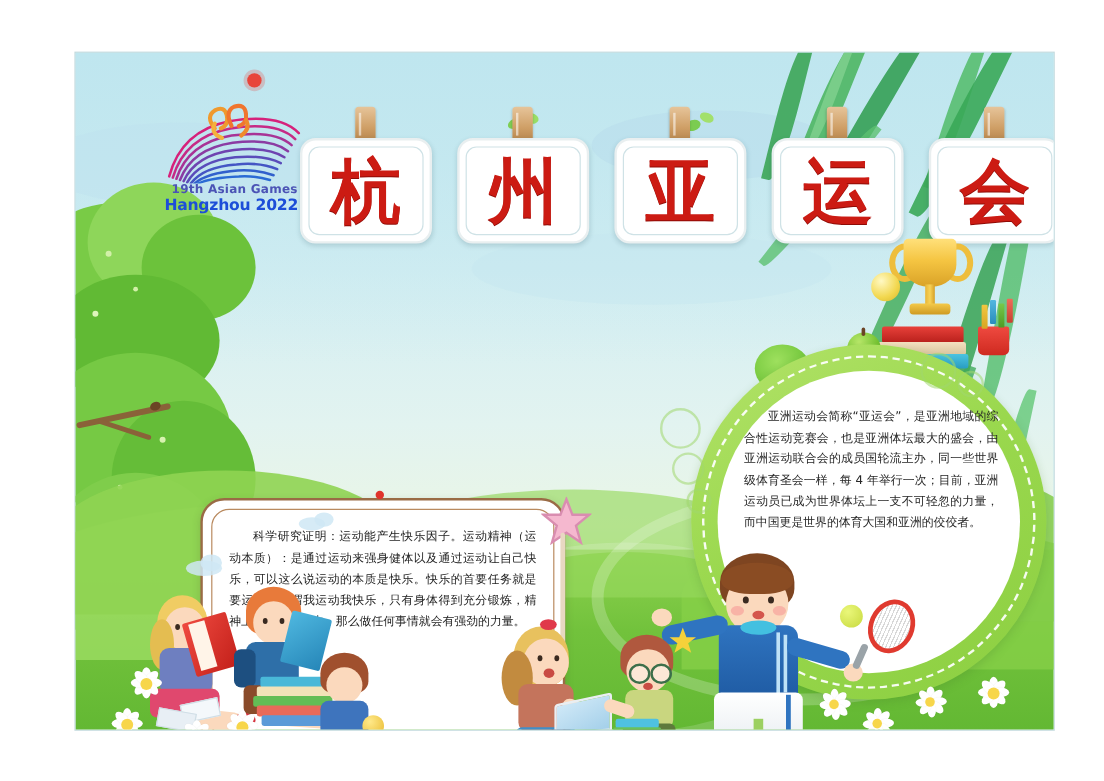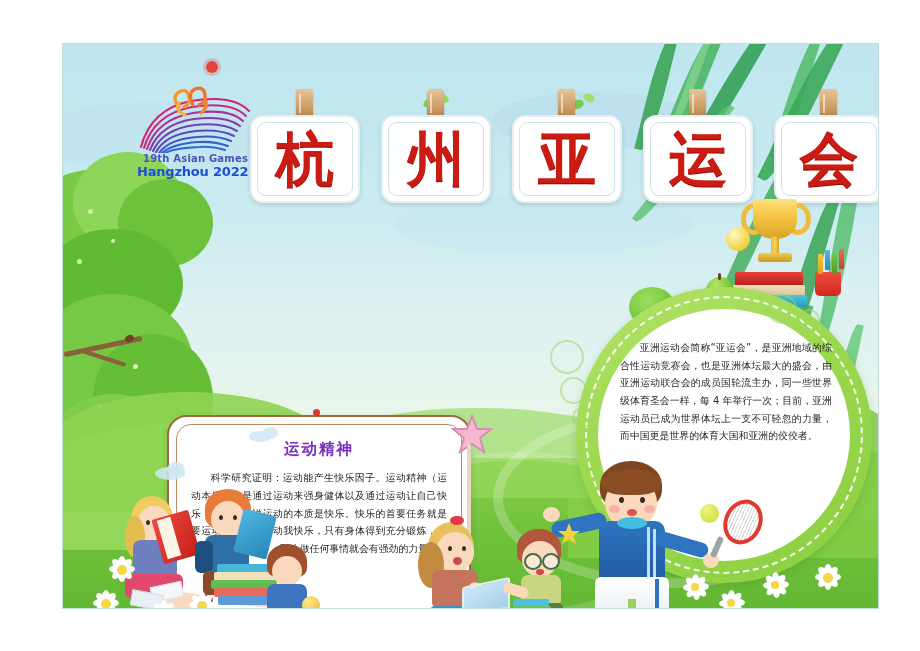--- a/index.html
+++ b/index.html
@@ -299,21 +299,20 @@
 
     <div class="ringbubble" style="left:487px;top:296px;width:30px;height:30px;"></div>
     <div class="ringbubble" style="left:497px;top:333px;width:23px;height:23px;"></div>
     <div class="ringbubble" style="left:509px;top:363px;width:17px;height:17px;"></div>
     <div class="ringbubble" style="left:704px;top:250px;width:26px;height:26px;"></div>
     <div class="ringbubble" style="left:735px;top:265px;width:18px;height:18px;"></div>
 
     <div class="leftpanel">
       <div class="inner2"></div>
       <div class="lp-txt">
-        <div class="lp-title">运动精神</div>
         <div class="lp-body">科学研究证明：运动能产生快乐因子。运动精神（运动本质）：是通过运动来强身健体以及通过运动让自己快乐，可以这么说运动的本质是快乐。快乐的首要任务就是要运动。所谓我运动我快乐，只有身体得到充分锻炼，精神上才能高度集中，那么做任何事情就会有强劲的力量。</div>
       </div>
 
       <div class="lp-cloudpuff" style="left:80px;top:14px;width:22px;height:11px"></div>
       <div class="lp-cloudpuff" style="left:93px;top:10px;width:16px;height:12px"></div>
     </div>
     <div class="lp-cloudpuff" style="left:92px;top:423px;width:30px;height:13px;border-radius:50%"></div>
     <div class="lp-cloudpuff" style="left:104px;top:418px;width:18px;height:14px;border-radius:50%"></div>
     <div class="r" style="left:250px;top:365px;width:7px;height:7px;background:#e0342c"></div>
 

